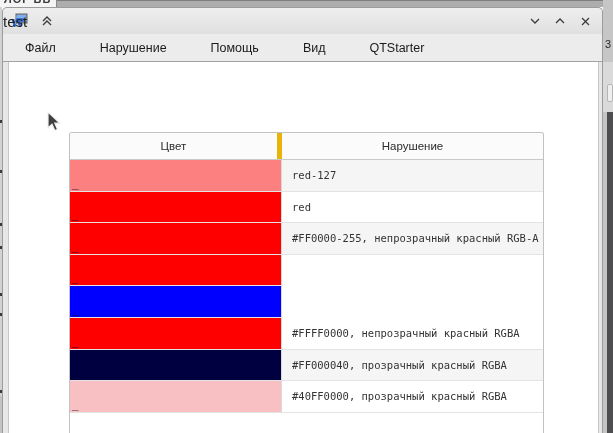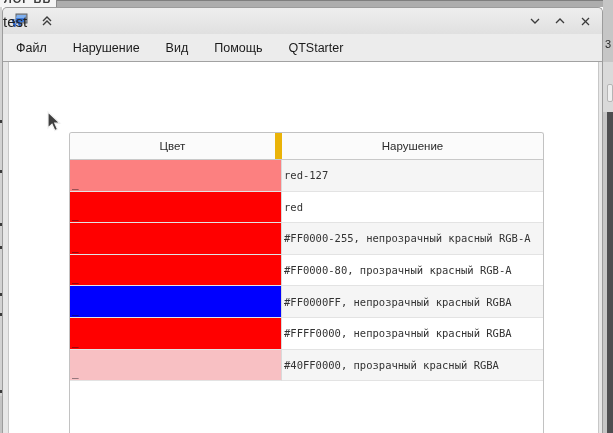--- a/index.html
+++ b/index.html
@@ -28,41 +28,41 @@
   .titlebar { position:relative; height:26px; background:linear-gradient(#EEEEEE,#E0E0E0);
               border-radius:5px 5px 0 0; display:flex; align-items:center; padding:0 8px; }
   .titlebar .app-icon { width:18px; height:16px; margin-right:9px; }
   .tb-icon-btn { width:18px; height:16px; display:flex; align-items:center; justify-content:center; }
   .window-title { position:absolute; left:0; right:0; text-align:left; font-size:15px; color:#1f1f1f; pointer-events:none; }
   .tb-controls { margin-left:auto; display:flex; gap:7px; align-items:center; z-index:2; }
   .tb-controls .tb-icon-btn svg { display:block; }
 
   .menubar { height:28px; background:#ECECEC; border-bottom:1px solid #A2A2A2;
              display:flex; align-items:center; font-size:12.5px; color:#1b1b1b; }
-  .menu-item { padding:5px 13px; cursor:default; }
+  .menu-item { padding:5px 22px; cursor:default; }
 
   .content { position:relative; height:371px; background:#FFFFFF;
              border-left:5px solid #E7E7E7; border-right:3px solid #E7E7E7;
              box-shadow:inset 1px 0 0 #C7C7C7, inset -1px 0 0 #C7C7C7; }
 
   
   .table-frame { position:absolute; left:61px; top:70px; width:475px; height:302px;
                  background:#fff; border:1px solid #C2C2C2; border-bottom:none;
                  border-radius:3px 3px 0 0; overflow:hidden; }
   .thead { display:flex; height:27px; background:#FBFBFB; border-bottom:1px solid #C9C9C9; }
   .th { display:flex; align-items:center; justify-content:center;
         font-size:11.5px; color:#2b2b2b; }
-  .th-color { flex:0 0 212px; border-right:7px solid #eab308;text-align:center; }
+  .th-color { flex:0 0 212px; border-right:5px solid #eab308;text-align:center; }
   .th-value { flex:1; }
   .trow { display:flex; height:31.6px; }
   .cell-color { flex:0 0 212px; border-right:1px solid #D9D9D9; border-bottom:1px solid #E3E3E3;
                 position:relative; }
   .cell-color .marker { position:absolute; left:2px; bottom:5px;
                         font-family:"DejaVu Sans Mono", monospace; font-size:11px; color:#10101a; line-height:4px; }
-  .cell-value { flex:1; display:flex; align-items:center; padding-left:2px;
+  .cell-value { flex:1; display:flex; align-items:center; padding-left:10px;
                 font-family:"DejaVu Sans Mono", monospace; font-size:10.5px; color:#333333;
                 border-bottom:1px solid #E3E3E3; white-space:nowrap; overflow:hidden; background:#FFFFFF; }
   .trow:nth-child(even) .cell-value { background:#F5F5F5; }
 
   
   .cursor { position:absolute; left:47px; top:111px; z-index:10; }
 </style>
 </head>
 <body>
 
@@ -119,22 +119,22 @@
             <line x1="2" y1="2" x2="9" y2="9" stroke="#3c3c3c" stroke-width="1.3"></line>
             <line x1="9" y1="2" x2="2" y2="9" stroke="#3c3c3c" stroke-width="1.3"></line>
           </svg>
         </div>
       </div>
     </div>
 
     <div class="menubar">
       <div class="menu-item">Файл</div>
       <div class="menu-item">Нарушение</div>
+      <div class="menu-item">Помощь</div>
       <div class="menu-item">Вид</div>
-      <div class="menu-item">Помощь</div>
       <div class="menu-item">QTStarter</div>
     </div>
 
     <div class="content">
 
       <div class="table-frame">
         <div class="thead">
           <div class="th th-color">Цвет</div>
           <div class="th th-value">Нарушение</div>
         </div>
@@ -154,33 +154,37 @@
         <div class="trow">
           <div class="cell-color" style="background: rgb(255, 0, 0);">
               <span class="marker">_</span>
             </div>
           <div class="cell-value">#FF0000-255, непрозрачный красный RGB-A</div>
         </div>
         <div class="trow">
           <div class="cell-color" style="background: rgb(255, 0, 0);">
               <span class="marker">_</span>
             </div>
-          <div class="cell-value">#FF0000-80, прозрачный красный RGB-A</div>
         </div>
         <div class="trow">
           <div class="cell-color" style="background: rgb(0, 0, 255);">
               <span class="marker">_</span>
             </div>
-          <div class="cell-value">#FF0000FF, непрозрачный красный RGBA</div>
         </div>
         <div class="trow">
           <div class="cell-color" style="background: rgb(255, 0, 0);">
               <span class="marker">_</span>
             </div>
           <div class="cell-value">#FFFF0000, непрозрачный красный RGBA</div>
+        </div>
+        <div class="trow">
+          <div class="cell-color" style="background: rgb(0, 0, 64);">
+              <span class="marker">_</span>
+            </div>
+          <div class="cell-value">#FF000040, прозрачный красный RGBA</div>
         </div>
         <div class="trow">
           <div class="cell-color" style="background: rgb(248, 192, 195);">
               <span class="marker">_</span>
             </div>
           <div class="cell-value">#40FF0000, прозрачный красный RGBA</div>
         </div>
       </div>
 
     </div>

